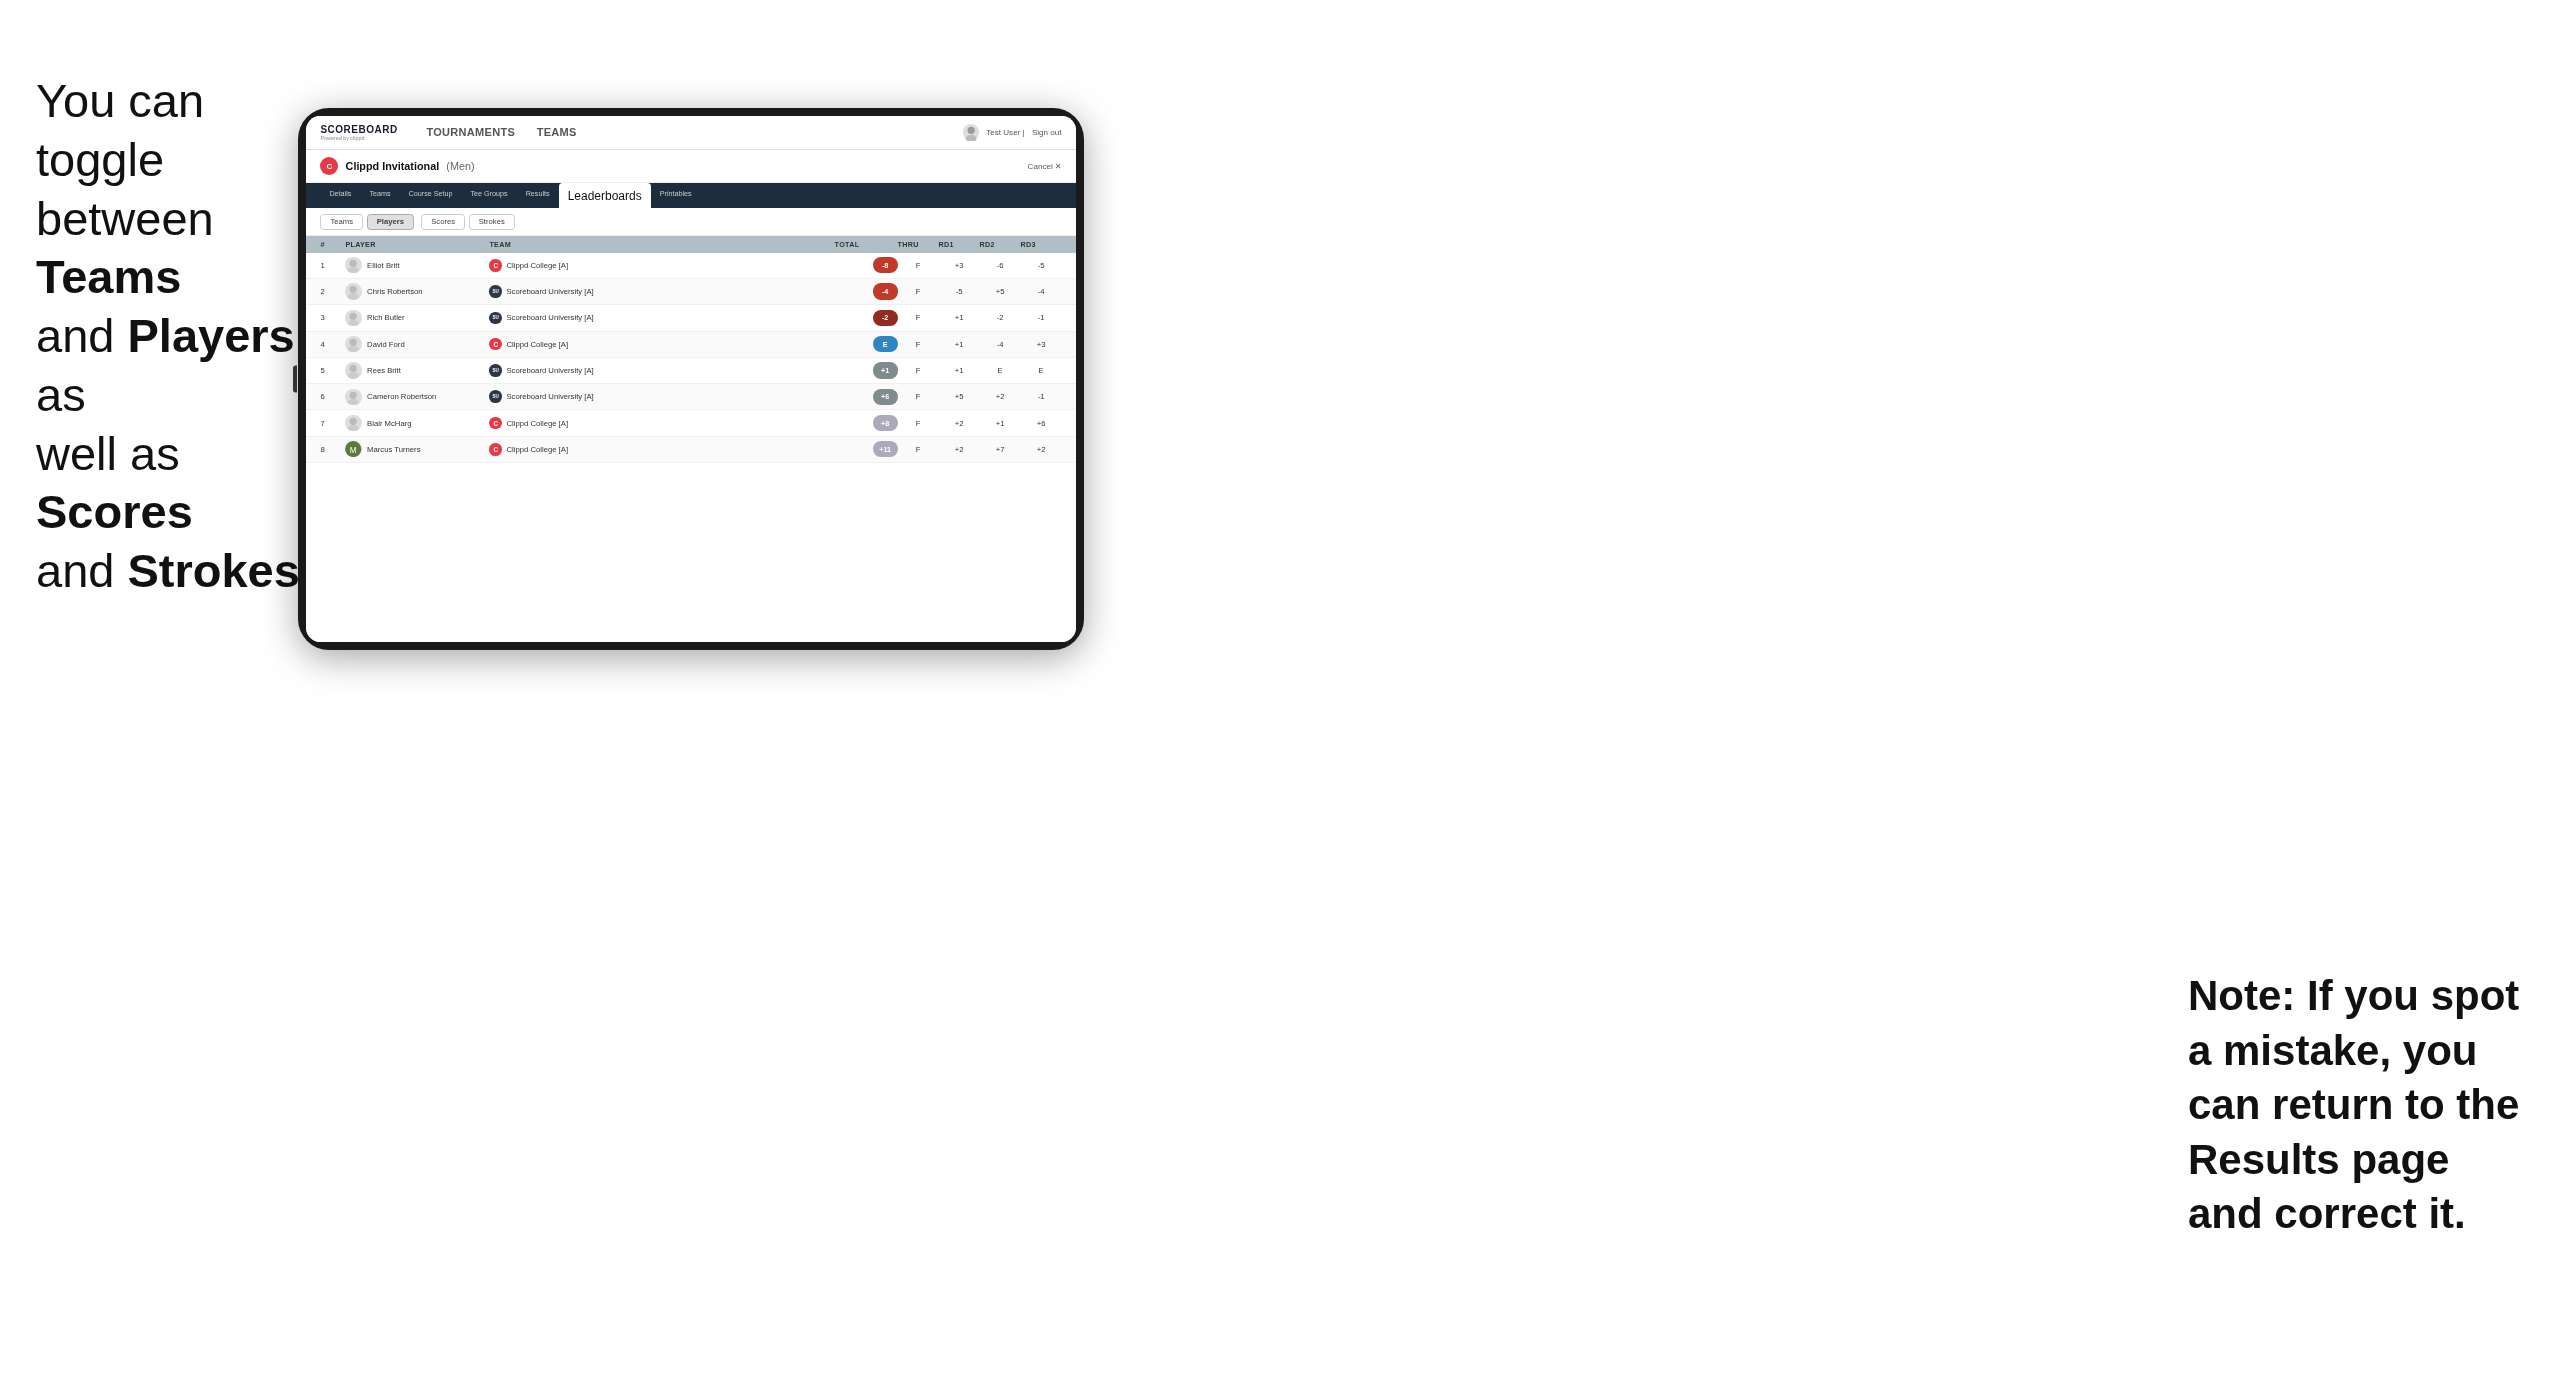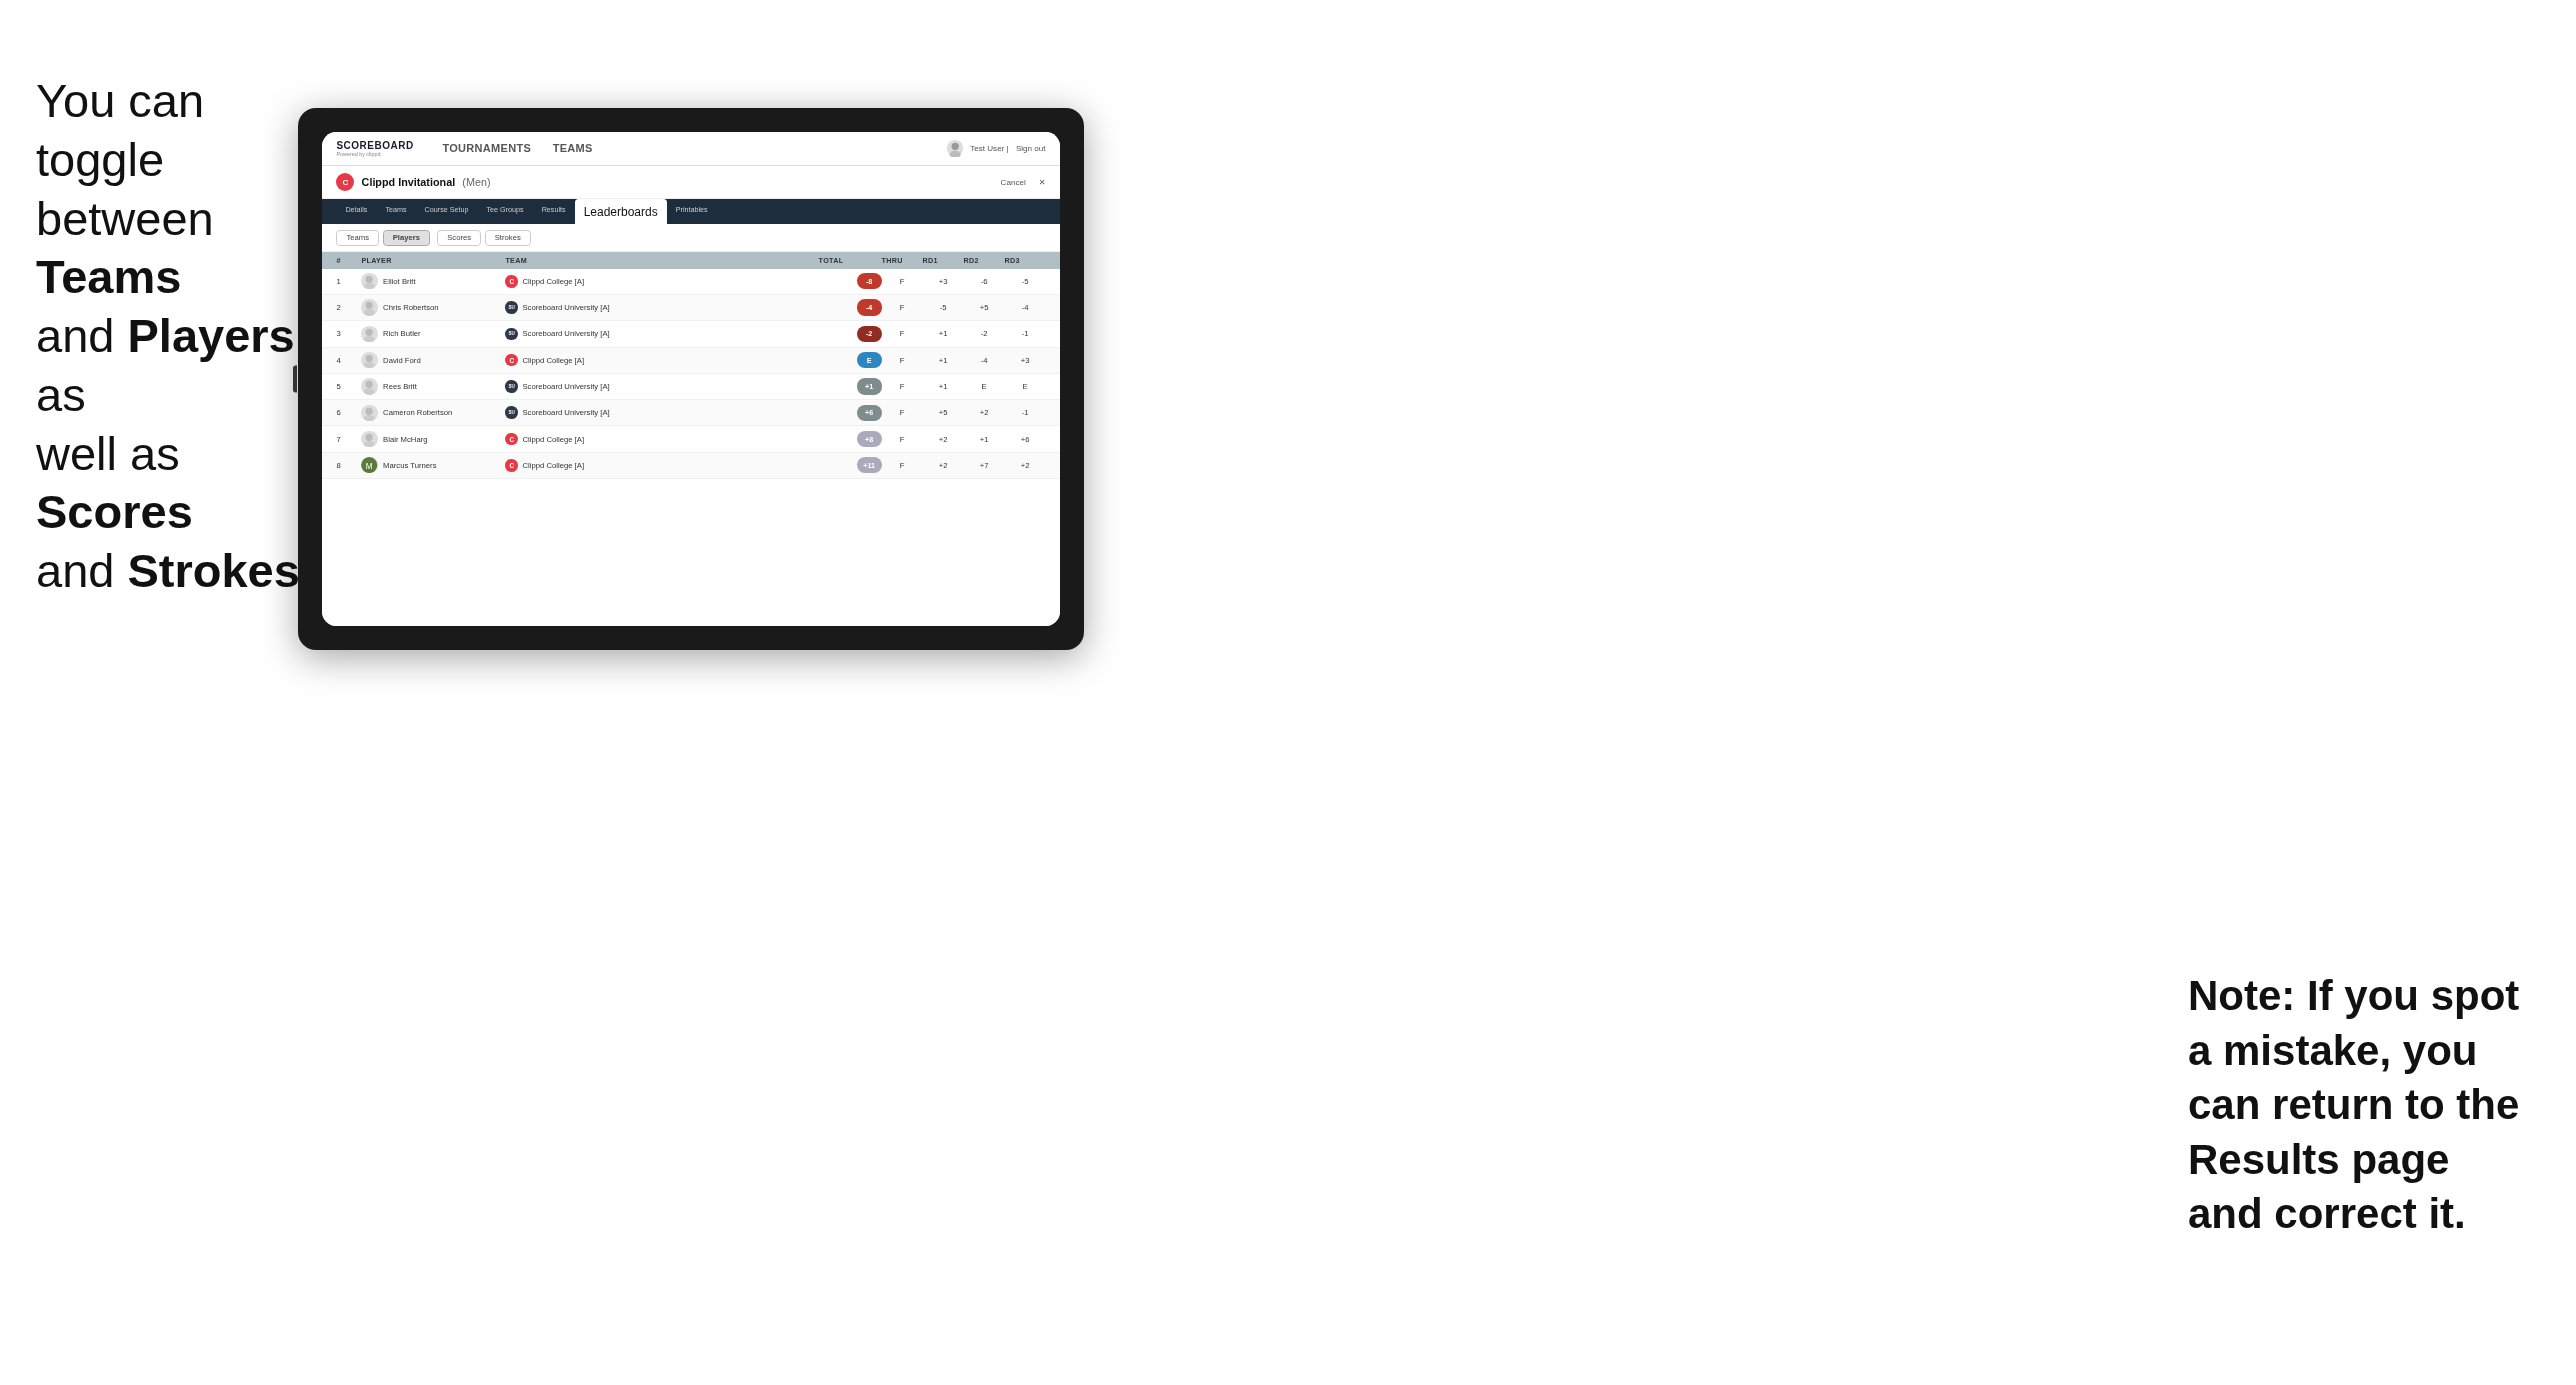--- a/index.html
+++ b/index.html
@@ -51,23 +51,23 @@
     }
 
     
     .tablet {
       position: absolute;
       left: 298px;
       top: 108px;
       width: 786px;
       height: 542px;
       background: #1a1a1a;
-      border-radius: 18px;
+      border-radius: 31px;
       box-shadow: 0 7.2px 36px rgba(0,0,0,0.35);
-      padding: 24px;
+      padding: 8px;
     }
     .tablet-screen {
       width: 100%;
       height: 100%;
       background: #f4f4f4;
       border-radius: 14.4px;
       overflow: hidden;
       display: flex;
       flex-direction: column;
     }
@@ -162,21 +162,21 @@
       color: #fff;
       font-size: 8.1px;
       font-weight: 700;
     }
     .cancel-btn {
       font-size: 8.1px;
       color: #555;
       cursor: pointer;
       display: flex;
       align-items: center;
-      gap: 13px;
+      gap: 2px;
     }
 
     
     .sub-nav {
       background: #1e2d3d;
       display: flex;
       padding: 0 14.4px;
       flex-shrink: 0;
     }
     .sub-nav-tab {

